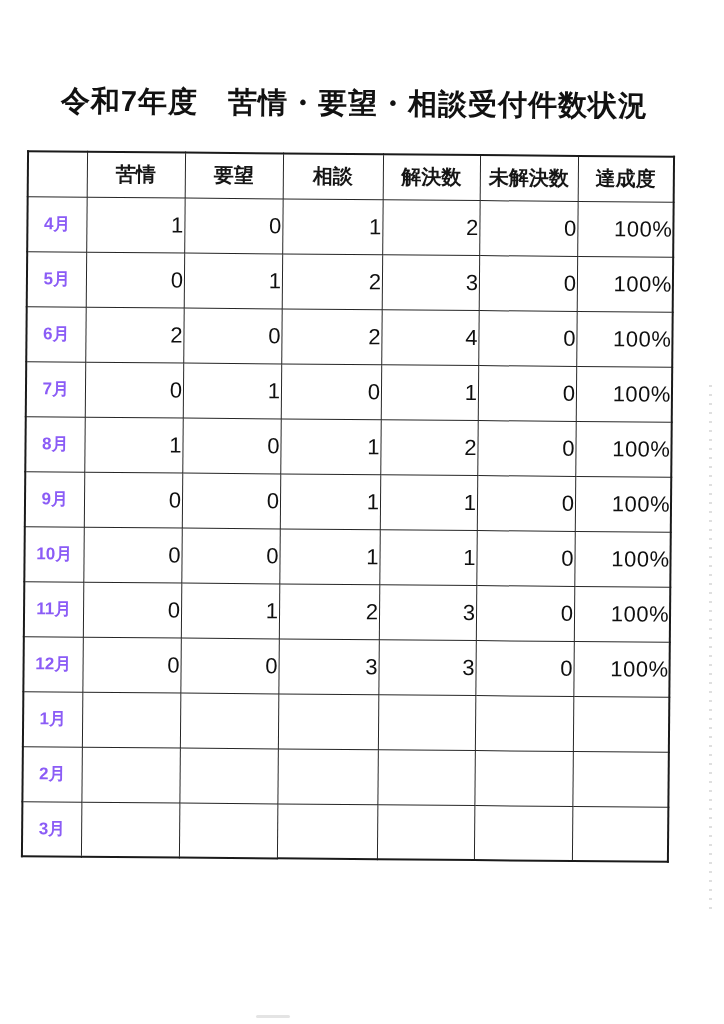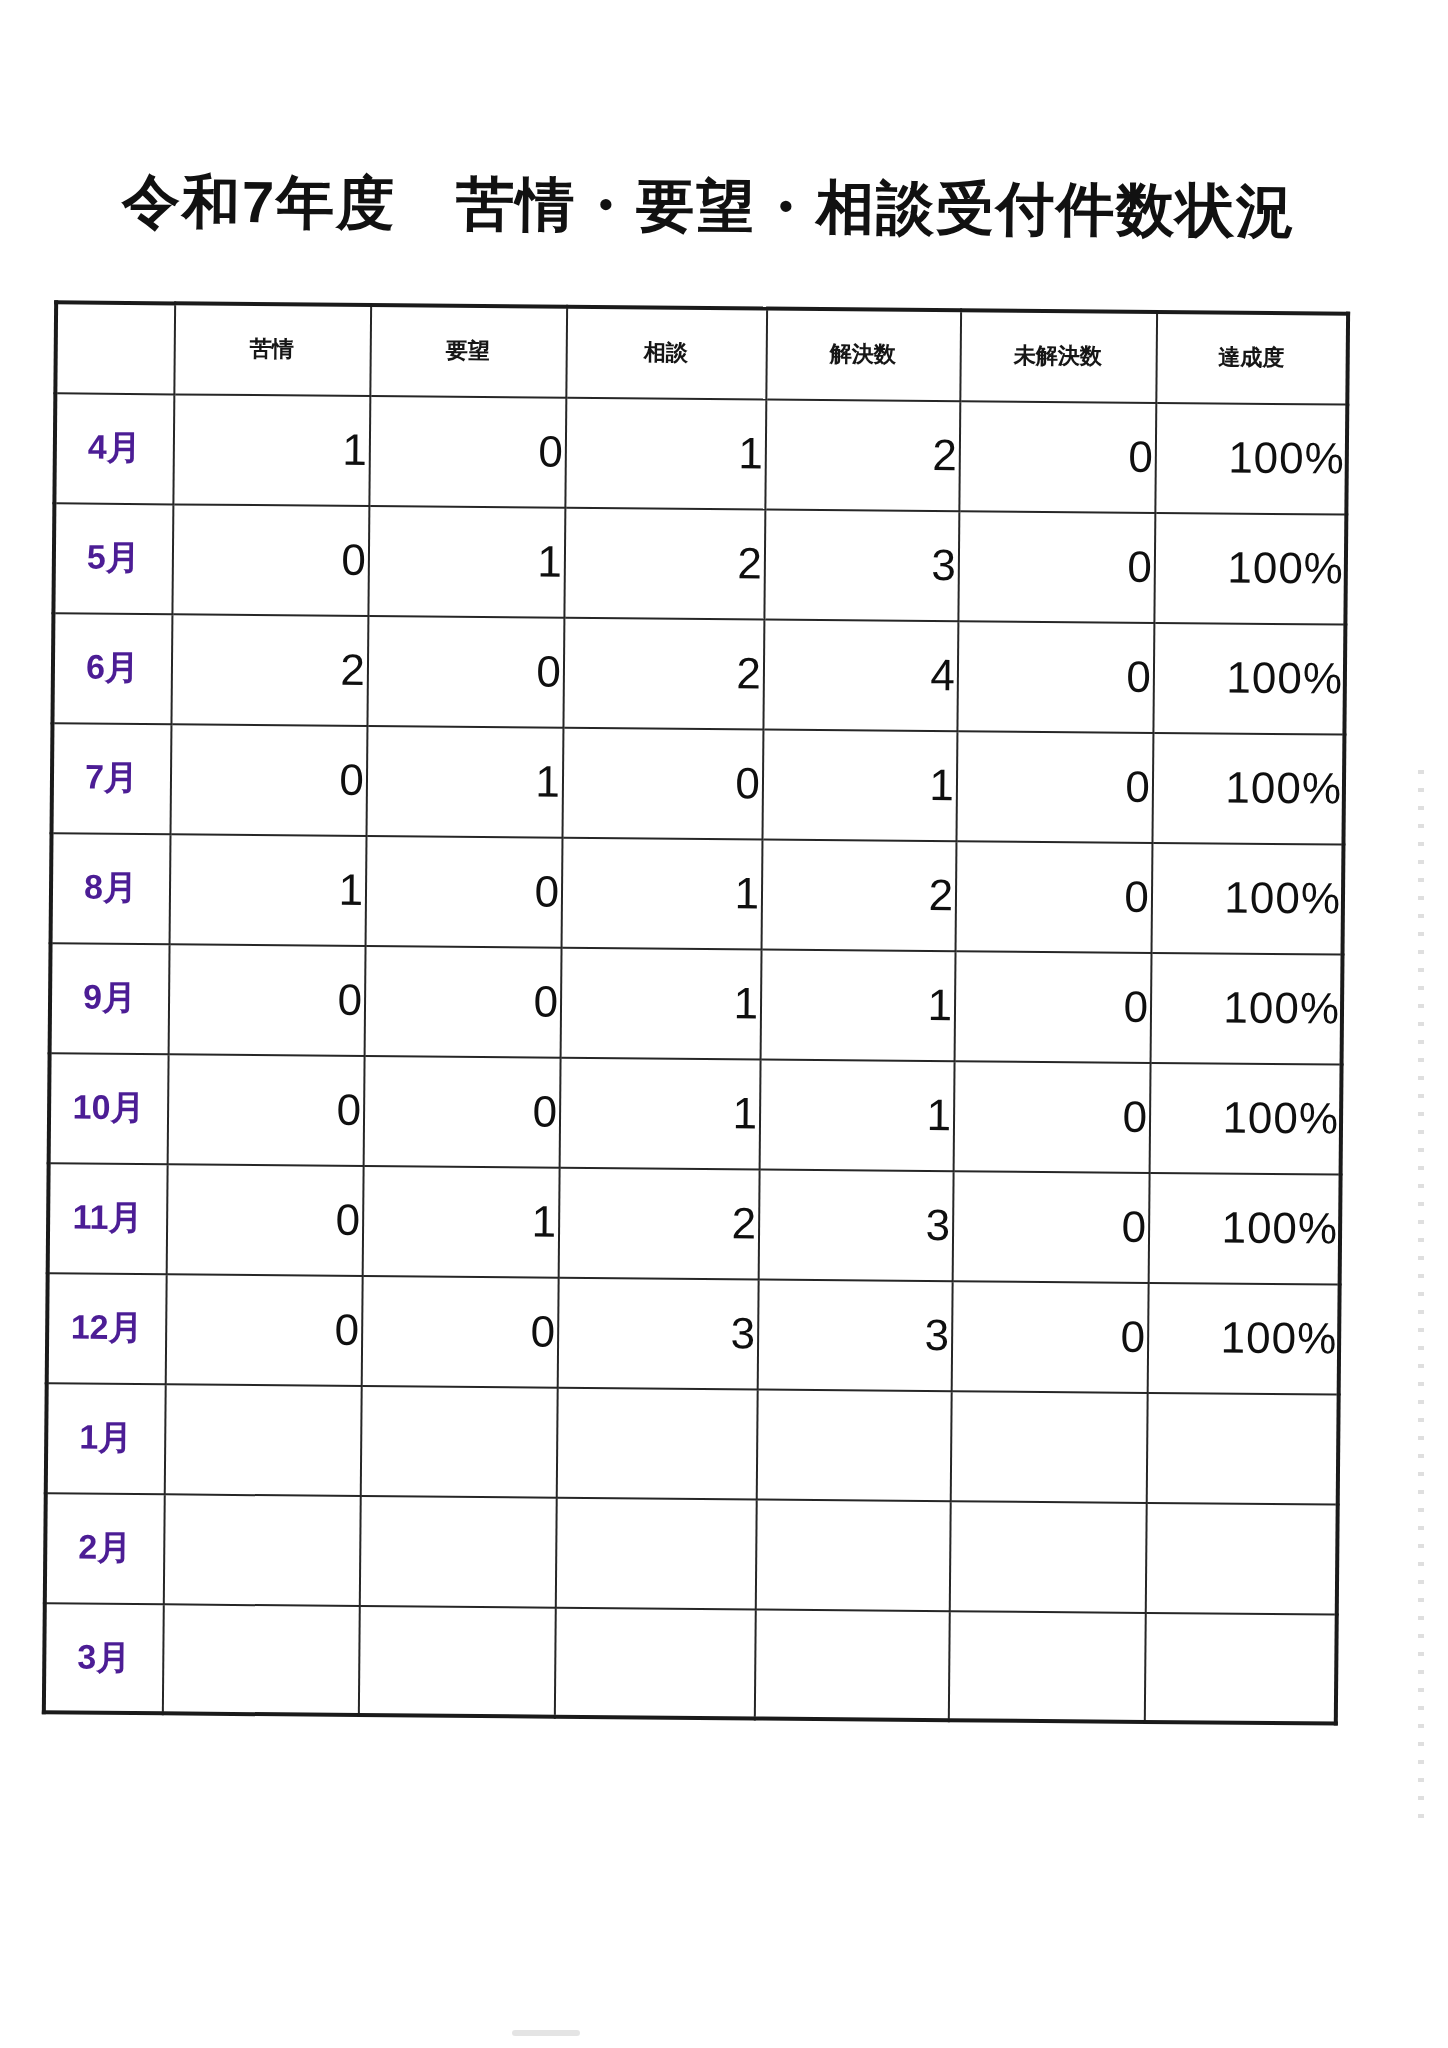--- a/index.html
+++ b/index.html
@@ -45,32 +45,32 @@
   }
   table.grid th,
   table.grid td {
     border: 1.6px solid #262626;
     padding: 0;
     overflow: hidden;
   }
   table.grid thead tr { height: 45px; }
   table.grid tbody tr { height: 55px; }
   th.col-header {
-    font-size: 11px;
+    font-size: 20px;
     font-weight: 600;
     text-align: center;
     vertical-align: middle;
     color: #161616;
   }
   th.month-cell {
     font-size: 17px;
     font-weight: 600;
     text-align: center;
     vertical-align: middle;
-    color: #4c1d95;
+    color: #8b5cf6;
   }
   td.num-cell {
     font-size: 22px;
     font-weight: 400;
     text-align: right;
     vertical-align: middle;
     padding-right: 7px;
     color: #0f0f0f;
     letter-spacing: 0.5px;
   }

